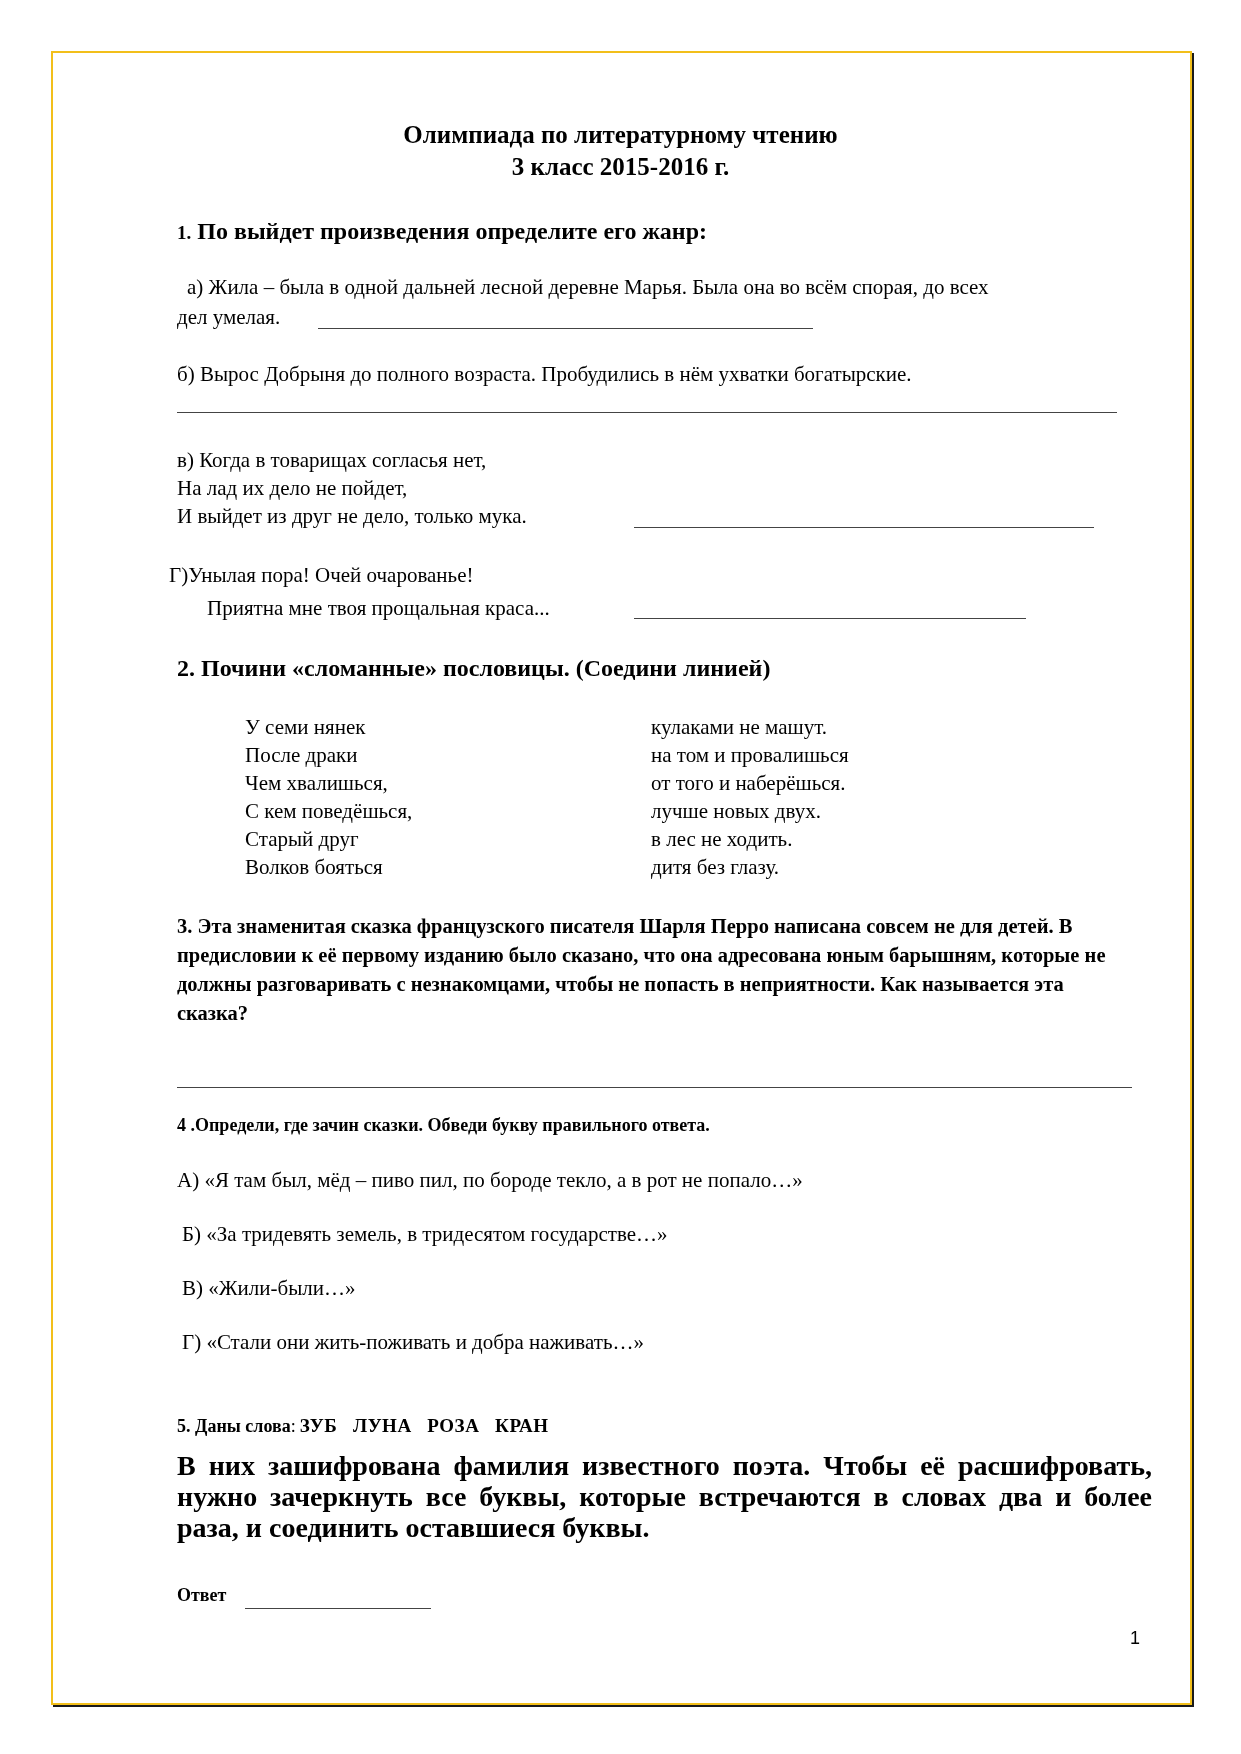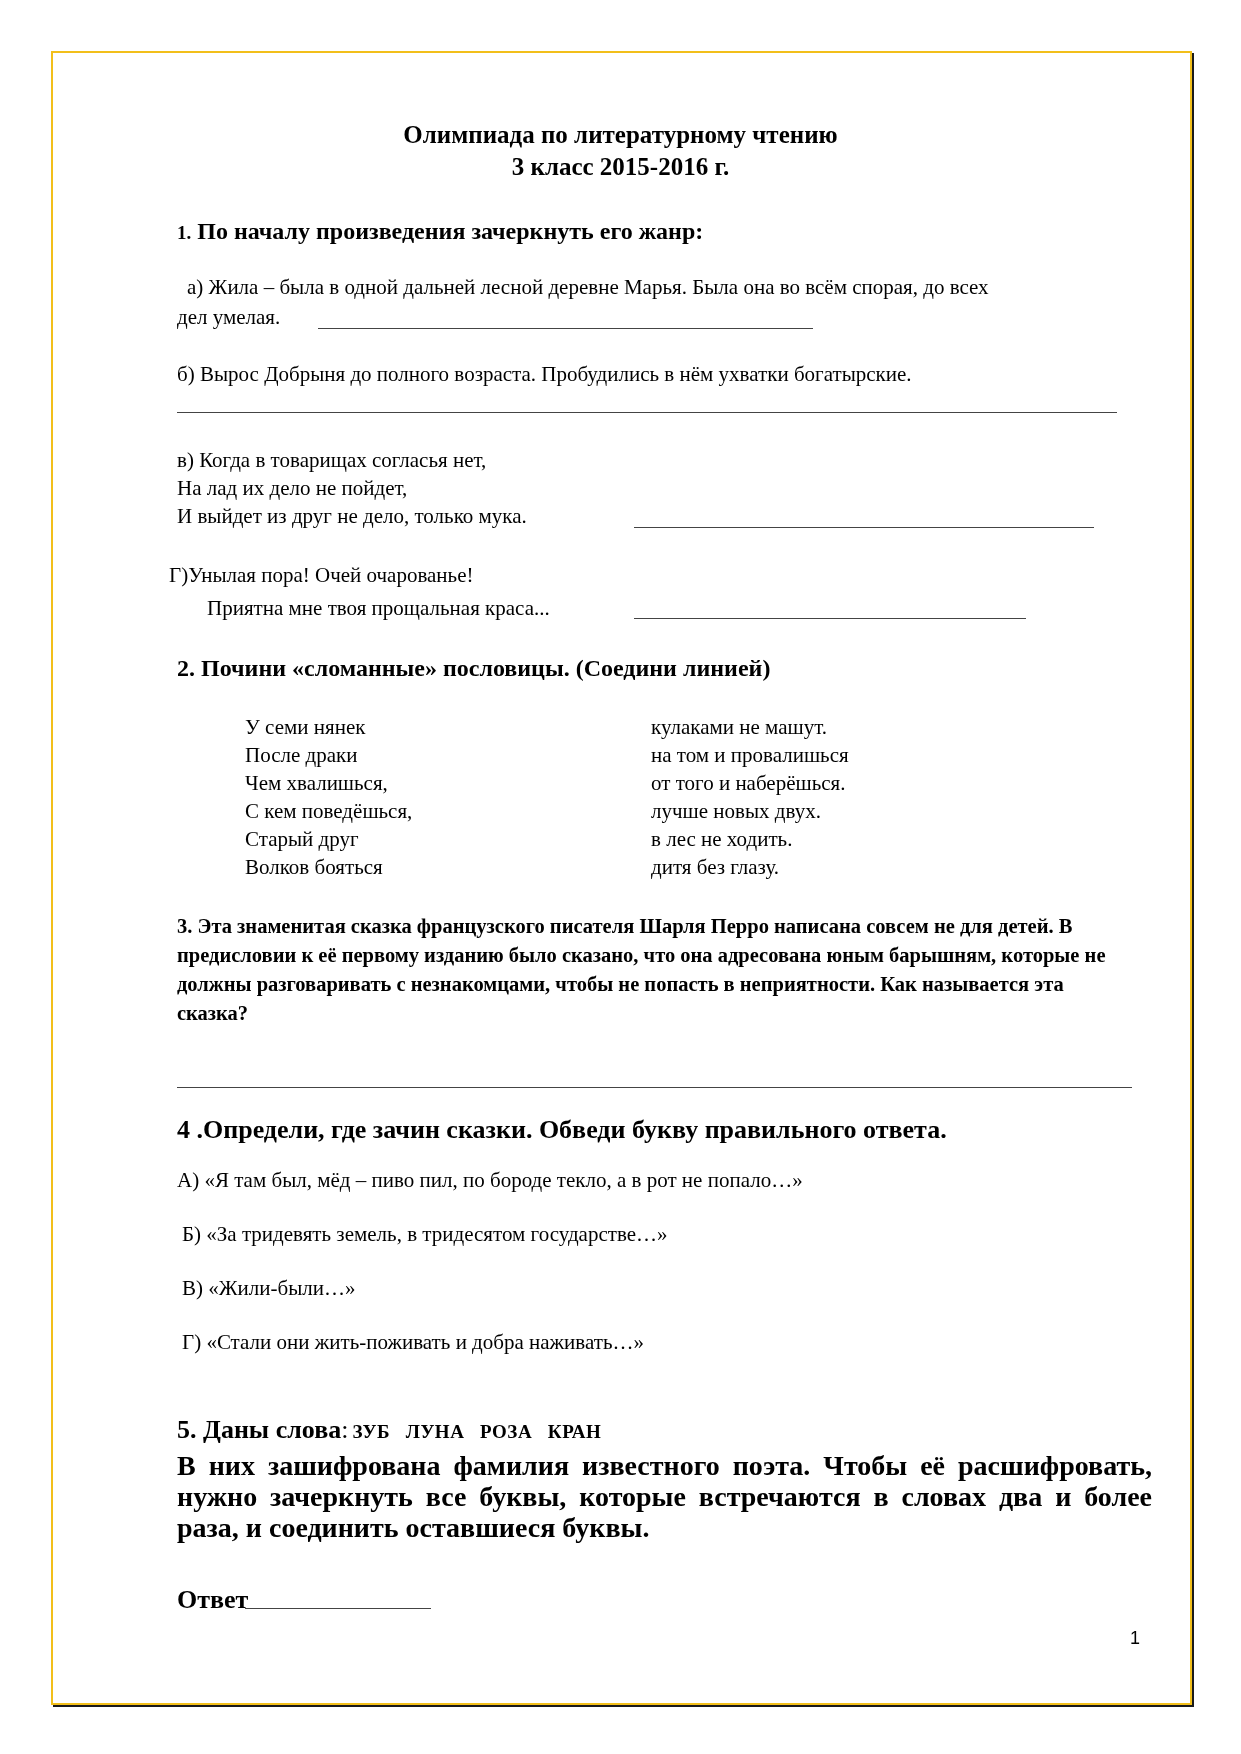--- a/index.html
+++ b/index.html
@@ -7,37 +7,37 @@
          font-family: "Liberation Serif", "DejaVu Serif", serif; color: #000; }
   .page-border { position: absolute; left: 51px; top: 51px; width: 1137px; height: 1650px;
                  border-left: 2px solid #f2bf1a; border-top: 2px solid #f2bf1a;
                  border-right: 2px solid #f2bf1a; border-bottom: 2px solid #f2bf1a;
                  box-shadow: 2px 2px 0 #1a1a1a; }
   .abs { position: absolute; white-space: nowrap; }
   .title { left: 0; width: 1241px; text-align: center; font-weight: bold; font-size: 25px; }
   .h1 { font-weight: bold; font-size: 24px; }
   .h1 .num { font-size: 19px; }
   .txt { font-size: 21px; }
-  .bold17 { font-weight: bold; font-size: 26px; }
+  .bold17 { font-weight: bold; font-size: 18px; }
   .uline { position: absolute; height: 0; border-bottom: 1.5px solid #444; }
   .para3 { left: 177px; width: 960px; font-weight: bold; font-size: 20.5px; line-height: 29px; white-space: normal; }
   .para5 { left: 177px; width: 975px; font-weight: bold; font-size: 28px; line-height: 31px;
            white-space: normal; text-align: justify; }
   .words5 { font-size: 19px; font-weight: bold; letter-spacing: 0.5px; }
   .pagenum { font-family: "Liberation Sans", "DejaVu Sans", sans-serif; font-size: 18px; }
 </style>
 </head>
 <body>
 
 <div class="page-border" style="border-color: rgb(242, 191, 26);"></div>
 
 <div class="abs title" style="top:121px;">Олимпиада по литературному  чтению</div>
 <div class="abs title" style="top:153px;">3 класс 2015-2016 г.</div>
 
-<div class="abs h1" style="left:177px; top:218px;"><span class="num">1.</span> <span>По началу  произведения зачеркнуть его жанр:</span></div>
+<div class="abs h1" style="left:177px; top:218px;"><span class="num">1.</span> <span>По выйдет  произведения определите его жанр:</span></div>
 
 <div class="abs txt" style="left:187px; top:275px;">а) Жила – была в одной дальней лесной деревне Марья. Была она во всём спорая, до всех</div>
 <div class="abs txt" style="left:177px; top:305px;">дел умелая.</div>
 <div class="uline" style="left:318px; top:328px; width:495px;"></div>
 
 <div class="abs txt" style="left:177px; top:362px;">б) Вырос Добрыня до полного возраста. Пробудились в нём ухватки богатырские.</div>
 <div class="uline" style="left:177px; top:412px; width:940px;"></div>
 
 <div class="abs txt" style="left:177px; top:448px;">в) Когда в товарищах согласья нет,</div>
 <div class="abs txt" style="left:177px; top:476px;">На  лад их дело не пойдет,</div>

